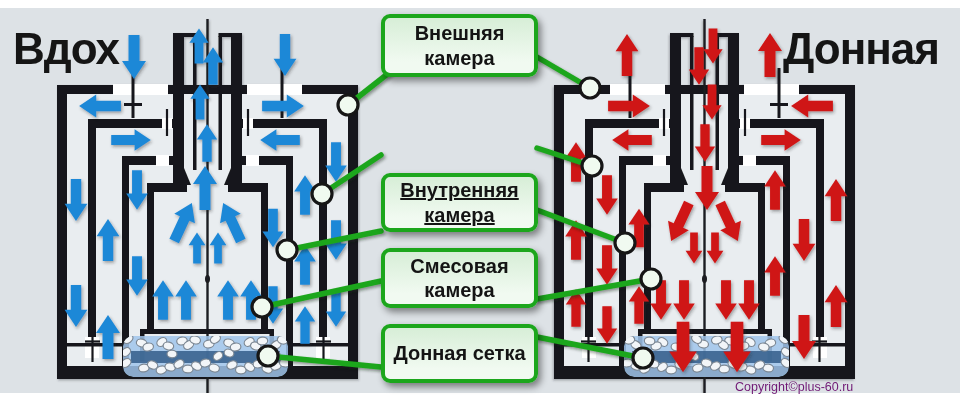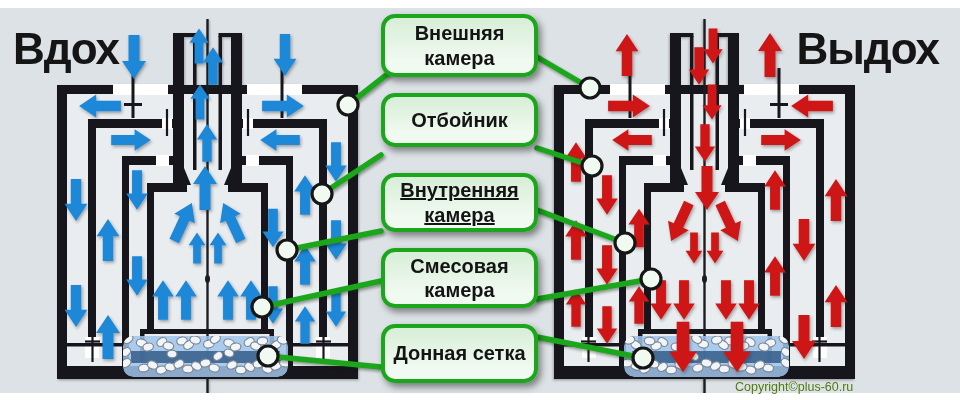--- a/index.html
+++ b/index.html
@@ -18,31 +18,31 @@
   .roddot{fill:#1c1e20;}
   .mesh-light{fill:var(--mesh_light);opacity:.85;}
   .mesh-dark{fill:var(--mesh_dark);opacity:.92;}
   .bead{fill:var(--bead);stroke:#7d8894;stroke-width:1.2;}
   .conn{stroke:var(--connector);stroke-width:5.5;stroke-linecap:round;}
   .dot{fill:var(--dot_fill);stroke:#161616;stroke-width:3.2;}
   .big-label{position:absolute;top:24px;font-size:44px;font-weight:bold;color:#151515;letter-spacing:-1px;}
   #inhale-label{left:13px;}
   #exhale-label{right:21px;}
   .callout{position:absolute;left:381px;width:157px;box-sizing:border-box;
-    border:4px solid var(--connector);border-radius:14px;
+    border:4px solid var(--connector);border-radius:9px;
     background:linear-gradient(180deg,var(--callout_top) 0%,var(--callout_bottom) 80%);
     box-shadow:3px 4px 7px rgba(0,0,0,.45);
     display:flex;align-items:center;justify-content:center;text-align:center;
     font-size:20px;font-weight:bold;color:#141414;line-height:1.22;padding:2px 6px;}
   #callout-0{top:14px;height:63px;}
   #callout-1{top:93px;height:54px;}
   #callout-2{top:173px;height:59px;text-decoration:underline;}
   #callout-3{top:248px;height:60px;}
   #callout-4{top:324px;height:59px;}
-  #copyright{position:absolute;left:735px;top:380px;font-size:12.5px;color:#4d7c0f;}
+  #copyright{position:absolute;left:735px;top:380px;font-size:12.5px;color:#701a75;}
 </style>
 </head>
 <body>
 
 <div id="canvas">
 
   <svg id="diagram" width="960" height="400" viewBox="0 0 960 400">
     <defs>
       <filter id="ds" x="-40%" y="-40%" width="180%" height="180%">
         <feDropShadow dx="1.2" dy="1.8" stdDeviation="1.4" flood-color="#20262c" flood-opacity="0.4"></feDropShadow>
@@ -266,22 +266,21 @@
         <circle cx="651" cy="279" r="10" class="dot"></circle>
         <circle cx="268" cy="356" r="10" class="dot"></circle>
         <circle cx="643" cy="358" r="10" class="dot"></circle>
       </g>
   </svg>
 
   <div class="band" id="band-top"></div>
   <div class="band" id="band-bottom"></div>
 
   <div class="big-label" id="inhale-label">Вдох</div>
-  <div class="big-label" id="exhale-label">Выдох</div>
+  <div class="big-label" id="exhale-label">Донная</div>
 
   <div class="callout" id="callout-0">Внешняя камера</div>
-  <div class="callout" id="callout-1">Отбойник</div>
   <div class="callout" id="callout-2">Внутренняя камера</div>
   <div class="callout" id="callout-4">Донная сетка</div>
   <div class="callout" id="callout-3">Смесовая камера</div>
 
   <div id="copyright">Copyright©plus-60.ru</div>
 </div>
 
 </body></html>

